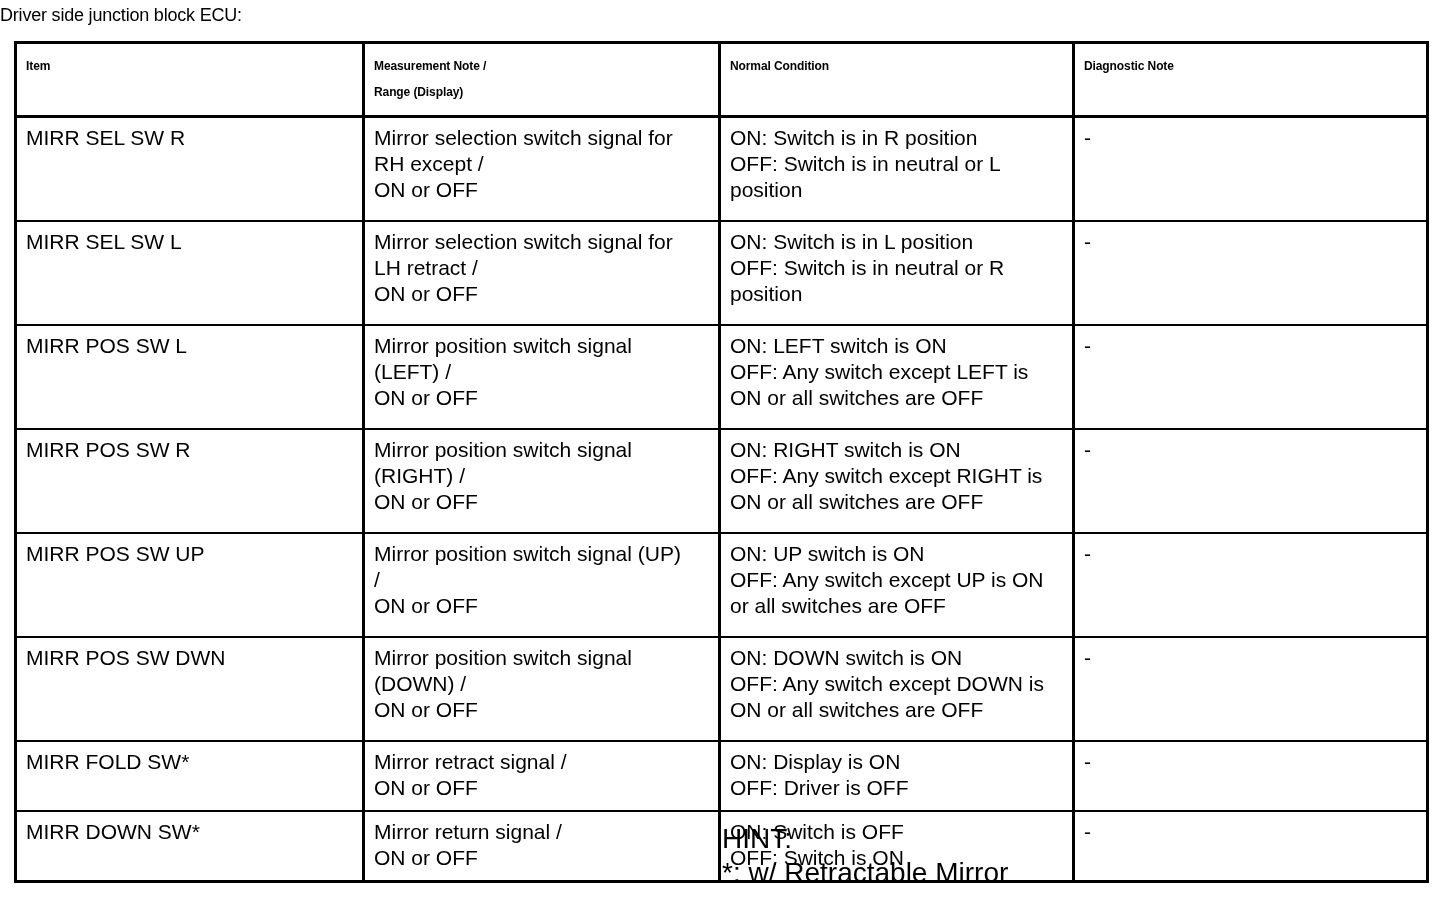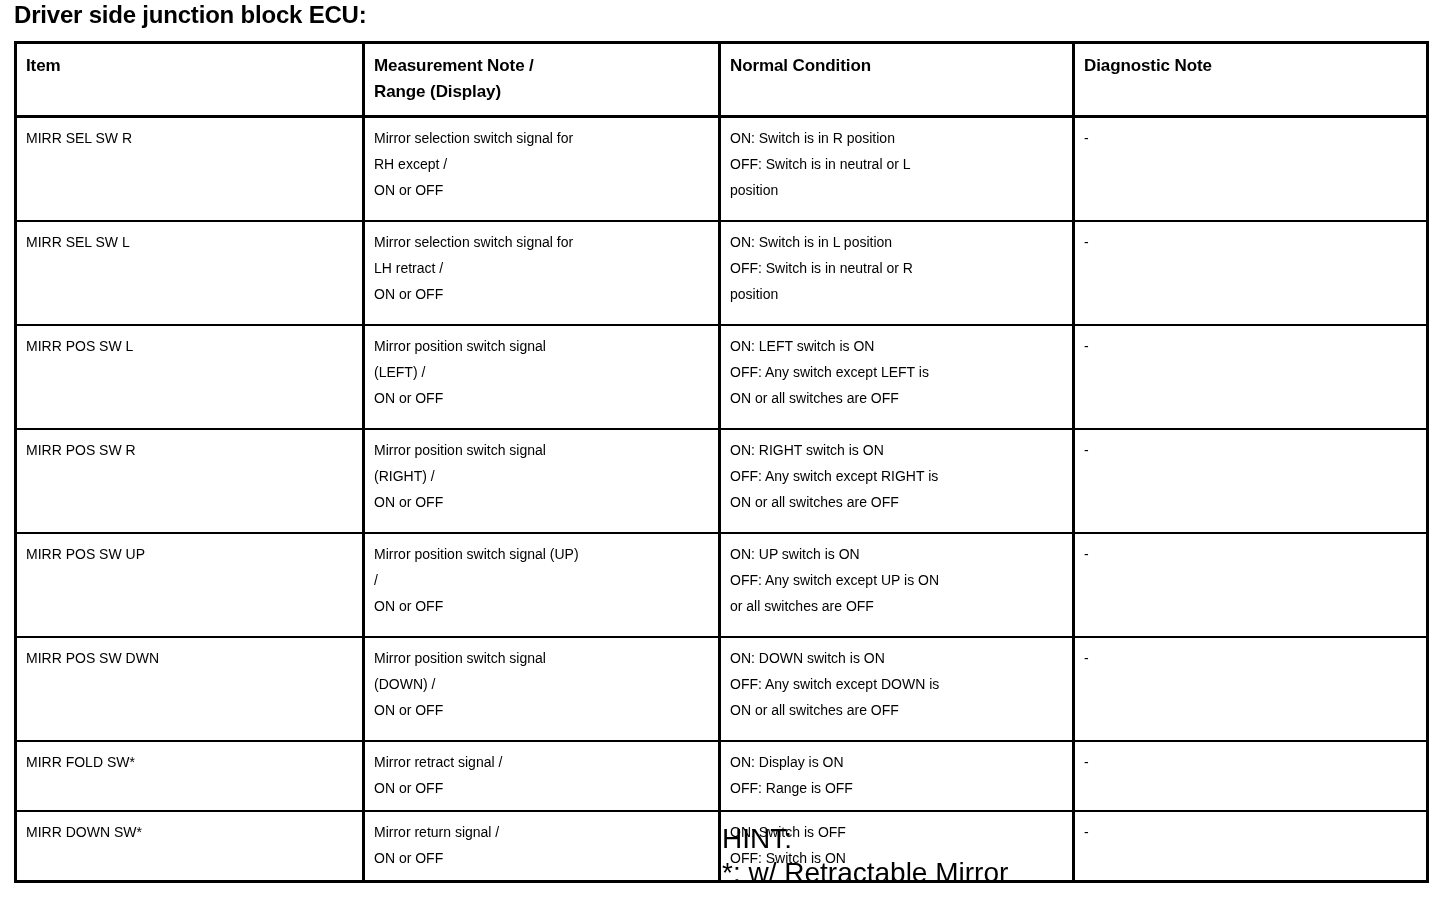--- a/index.html
+++ b/index.html
@@ -15,24 +15,24 @@
     overflow: hidden;
   }
   .page {
     position: relative;
     width: 1456px;
     height: 902px;
     box-sizing: border-box;
   }
   .doc-title {
     position: absolute;
-    left: 14px;
+    left: 0;
     top: 2px;
-    font-size: 24px;
-    font-weight: bold;
+    font-size: 18px;
+    font-weight: normal;
     letter-spacing: -0.2px;
     line-height: 26px;
     white-space: nowrap;
   }
   .table-wrap {
     position: absolute;
     left: 14px;
     top: 41px;
     width: 1412px;
   }
@@ -48,27 +48,27 @@
   table.spec col.c4 { width: 354px; }
 
   table.spec th, table.spec td {
     border-left: 3px solid #000;
     border-right: 3px solid #000;
     border-top: 2px solid #000;
     border-bottom: 2px solid #000;
     vertical-align: top;
     text-align: left;
     padding: 7px 9px 9px 9px;
-    font-size: 14px;
+    font-size: 21px;
     line-height: 26px;
     font-weight: normal;
   }
   table.spec thead th {
     font-weight: bold;
-    font-size: 17px;
+    font-size: 12px;
     letter-spacing: -0.1px;
     padding-top: 9px;
     padding-bottom: 10px;
     border-bottom: 3px solid #000;
   }
   table.spec thead tr.header-row {
     height: 58px;
   }
   
   table.spec tbody tr:first-child td {
@@ -246,21 +246,21 @@
             <td><span>MIRR FOLD SW*</span></td>
             <td>
               <div class="cell-lines">
                 <span>Mirror retract signal /</span>
                 <span>ON or OFF</span>
               </div>
             </td>
             <td>
               <div class="cell-lines">
                 <span>ON: Display is ON</span>
-                <span>OFF: Range is OFF</span>
+                <span>OFF: Driver is OFF</span>
               </div>
             </td>
             <td class="dash-cell"><span>-</span></td>
           </tr>
           <tr class="r-short">
             <td><span>MIRR DOWN SW*</span></td>
             <td>
               <div class="cell-lines">
                 <span>Mirror return signal /</span>
                 <span>ON or OFF</span>

